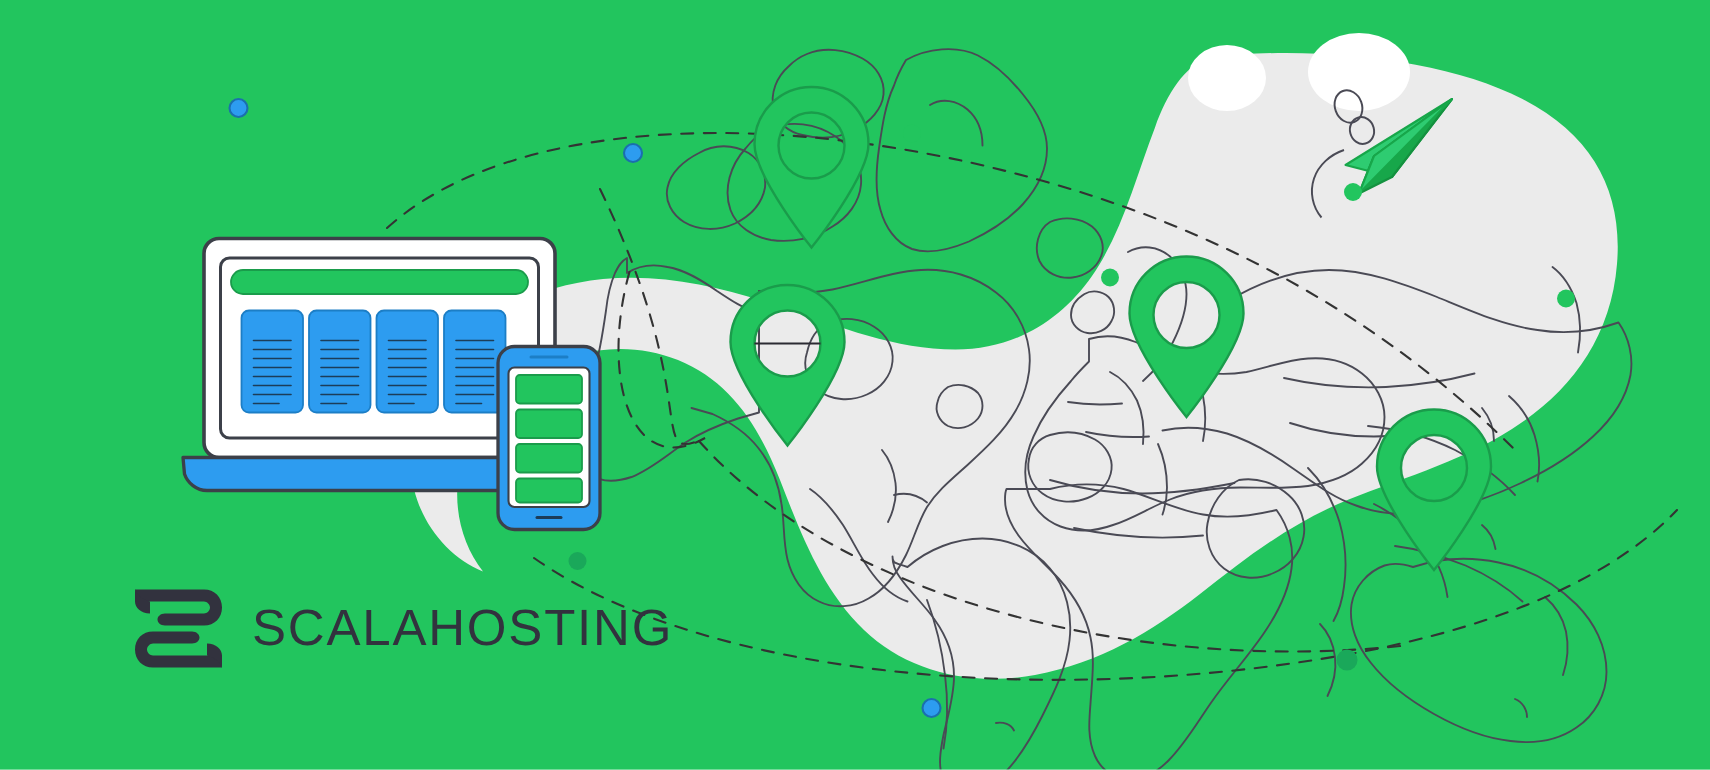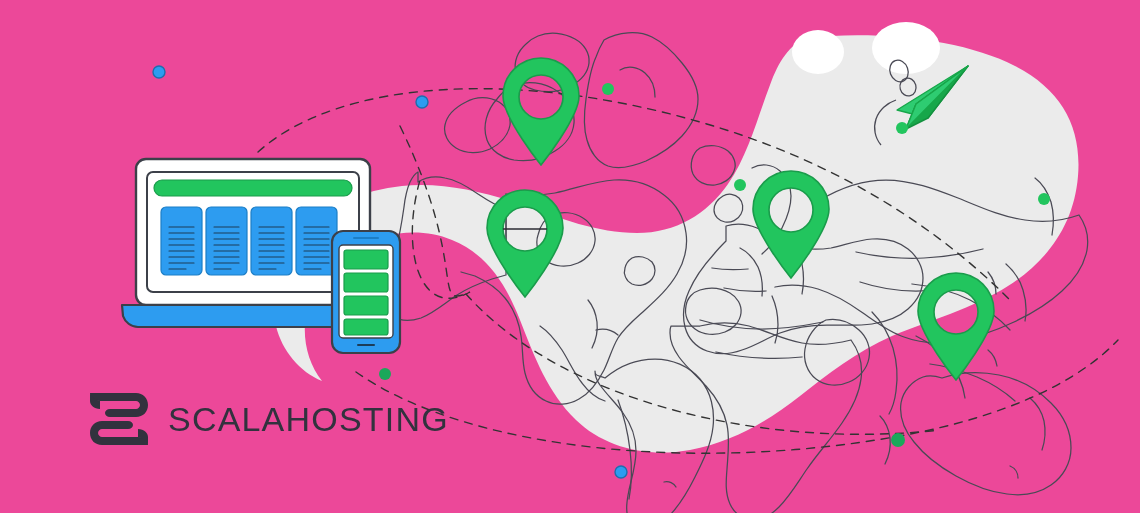--- a/index.html
+++ b/index.html
@@ -6,21 +6,21 @@
   html,body{margin:0;padding:0;}
   body{
     width:1140px;height:513px;
     background:#ffffff;
     font-family:"Liberation Sans", sans-serif;
     overflow:hidden;
   }
   #banner{
     position:relative;
     width:1140px;height:513px;
-    background:#ec4899;
+    background:#22c55e;
     overflow:hidden;
   }
   .layer{position:absolute;left:0;top:0;width:1140px;height:513px;}
   .layer svg{display:block;width:1140px;height:513px;}
 
   
   #brand{
     position:absolute;
     left:88px;top:390px;
     display:flex;align-items:center;gap:18px;

